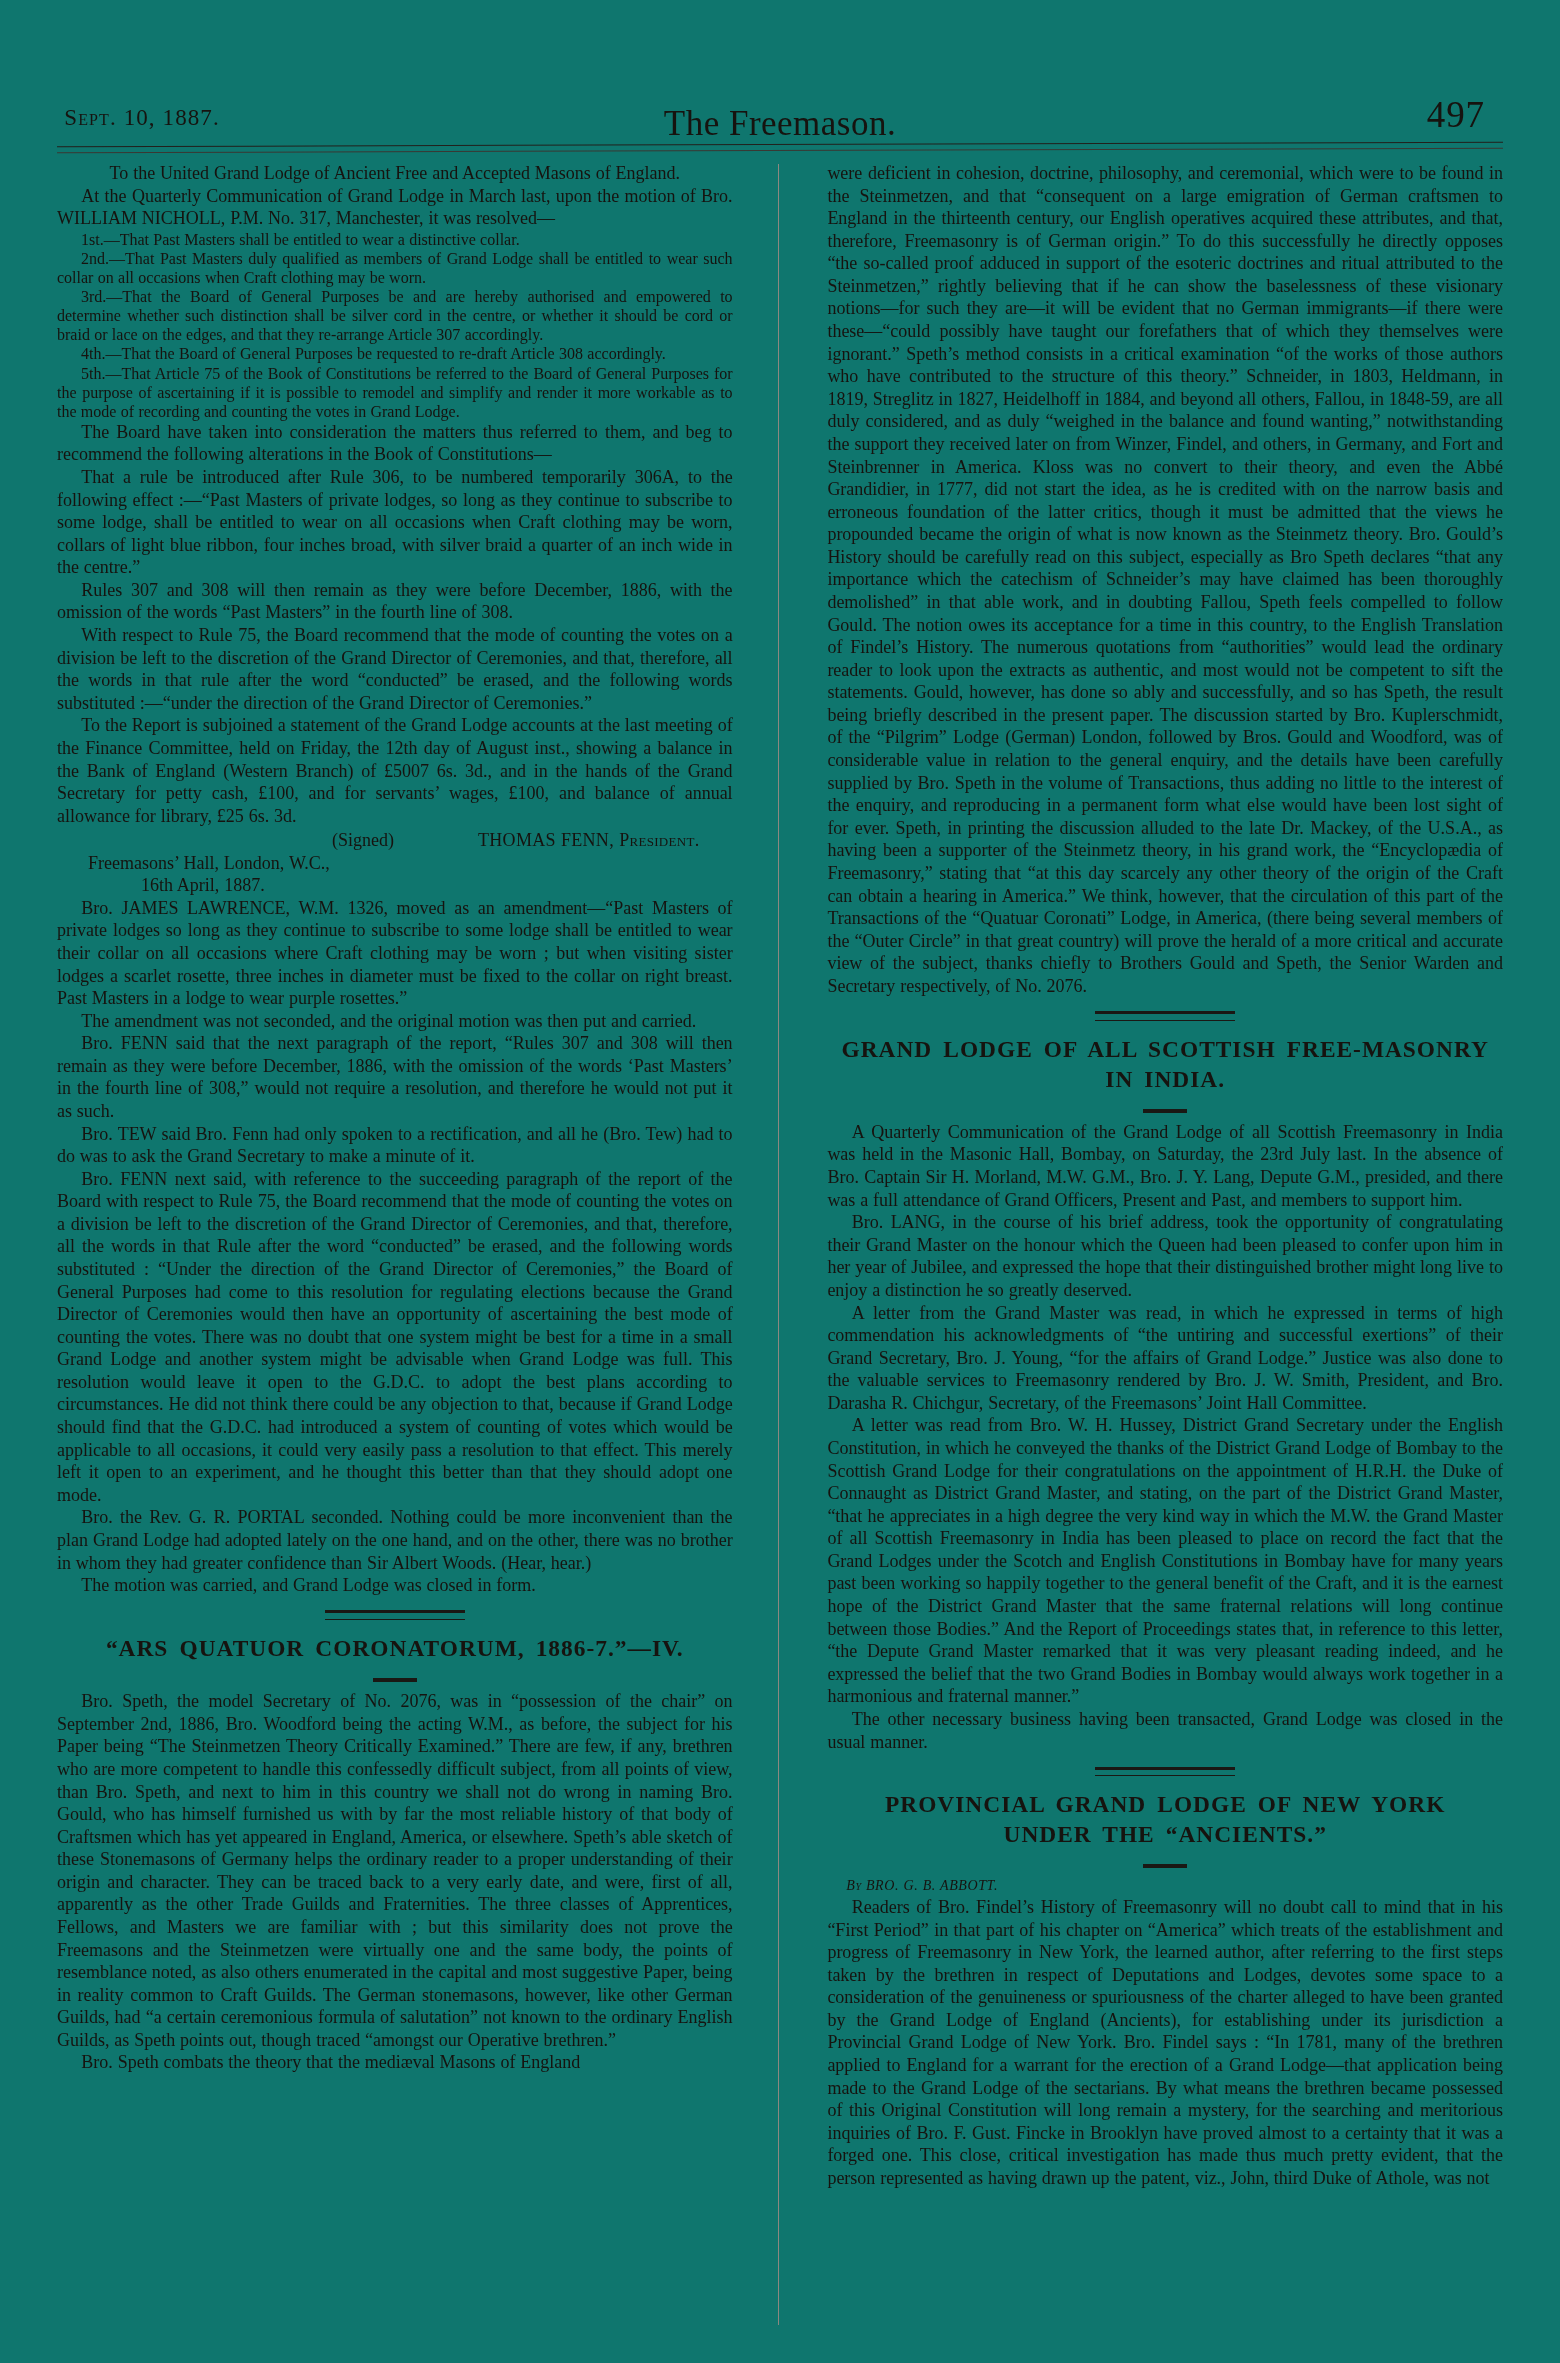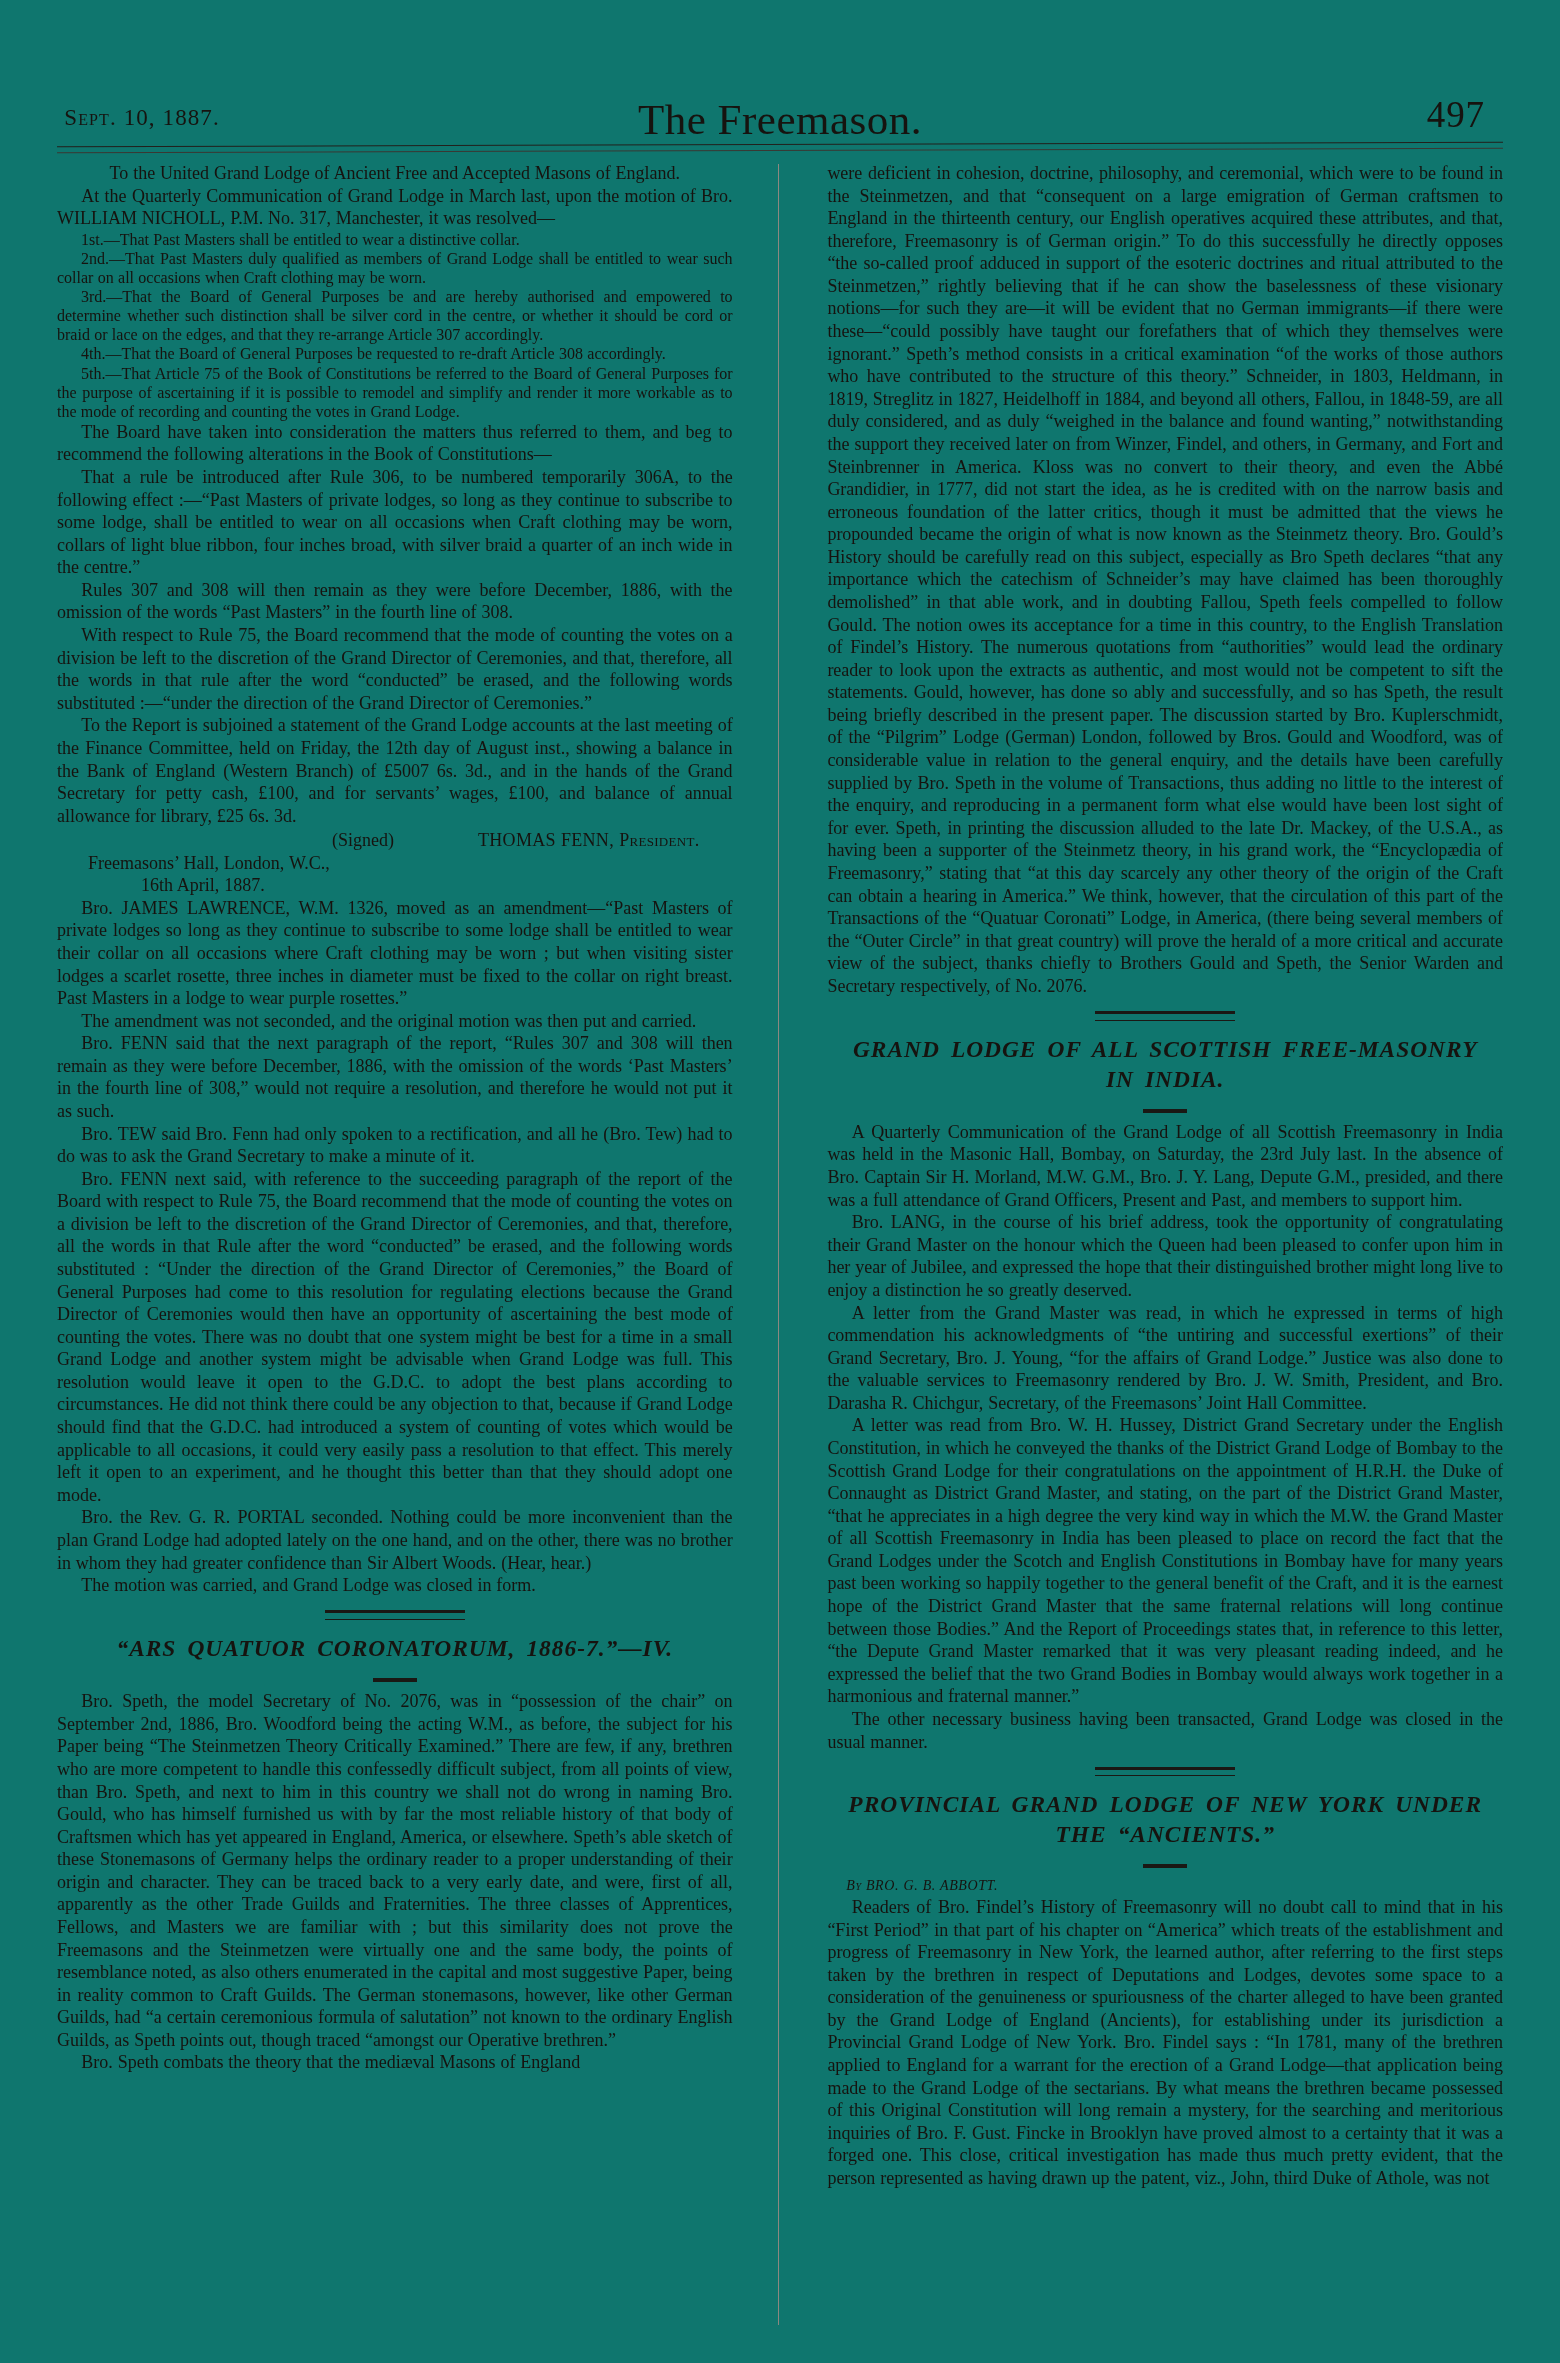--- a/index.html
+++ b/index.html
@@ -37,21 +37,21 @@
     font-size: 23px;
     letter-spacing: 1.1px;
     white-space: nowrap;
   }
   .paper-title {
     position: absolute;
     left: 50%;
     transform: translateX(-50%);
     bottom: 7.3px;
     font-family: "Liberation Serif", "DejaVu Serif", serif;
-    font-size: 43px;
+    font-size: 35px;
     letter-spacing: 0.5px;
     white-space: nowrap;
     text-align: right;
   }
   .page-number {
     position: absolute;
     right: 18px;
     bottom: 14.7px;
     font-size: 37px;
     letter-spacing: 0.9px;
@@ -151,21 +151,20 @@
     margin: 8.3px auto 8.3px auto;
   }
   .sec-heading {
     text-align: center;
     font-size: 23.4px;
     letter-spacing: 1px;
     font-weight: bold;
     line-height: 1.28;
     margin: 14px;
     word-spacing: 0.18em;
-    font-style: italic;
   }
   .byline {
     font-size: 14px;
     font-variant: small-caps;
     letter-spacing: 0.6px;
     margin: 0 0 1.8px 0;
     font-style: italic;
   }
 </style>
 </head>

